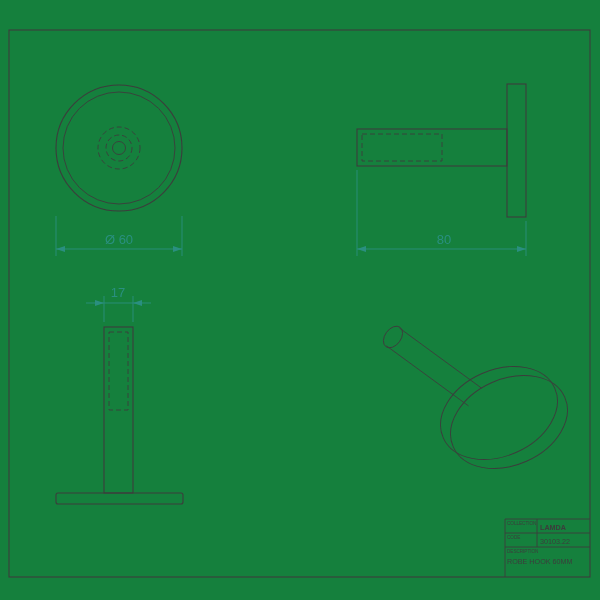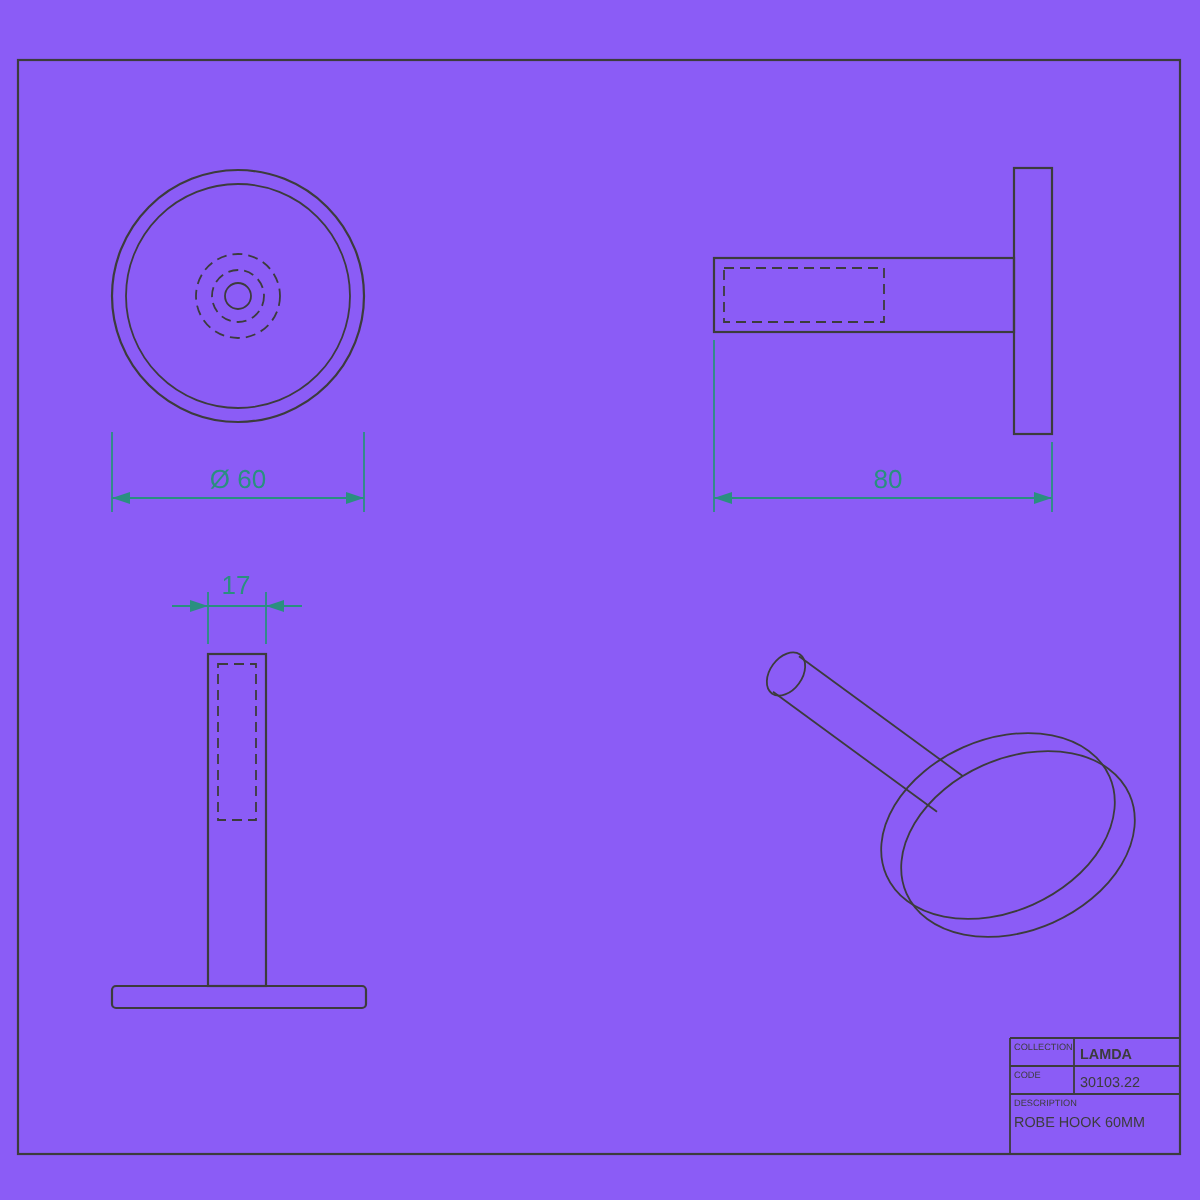--- a/index.html
+++ b/index.html
@@ -7,21 +7,21 @@
     padding: 0;
     background: #ffffff;
     width: 600px;
     height: 600px;
     font-family: "Liberation Sans", sans-serif;
   }
   .page {
     position: relative;
     width: 600px;
     height: 600px;
-    background: #8b5cf6;
+    background: #15803d;
   }
   svg { display: block; }
   .outline  { stroke: var(--color-line, #3c3c3c); fill: none; stroke-width: 1.1; }
   .outline-thin { stroke: var(--color-line, #3c3c3c); fill: none; stroke-width: 0.9; }
   .hidden-line { stroke: var(--color-line, #3c3c3c); fill: none; stroke-width: 0.9; stroke-dasharray: 5 3; }
   .dim-line { stroke: var(--color-dimension, #2a8f80); fill: none; stroke-width: 0.9; }
   .dim-arrow { fill: var(--color-dimension, #2a8f80); stroke: none; }
   .dim-text {
     fill: var(--color-dimension, #2a8f80);
     font-family: "Liberation Sans", sans-serif;

